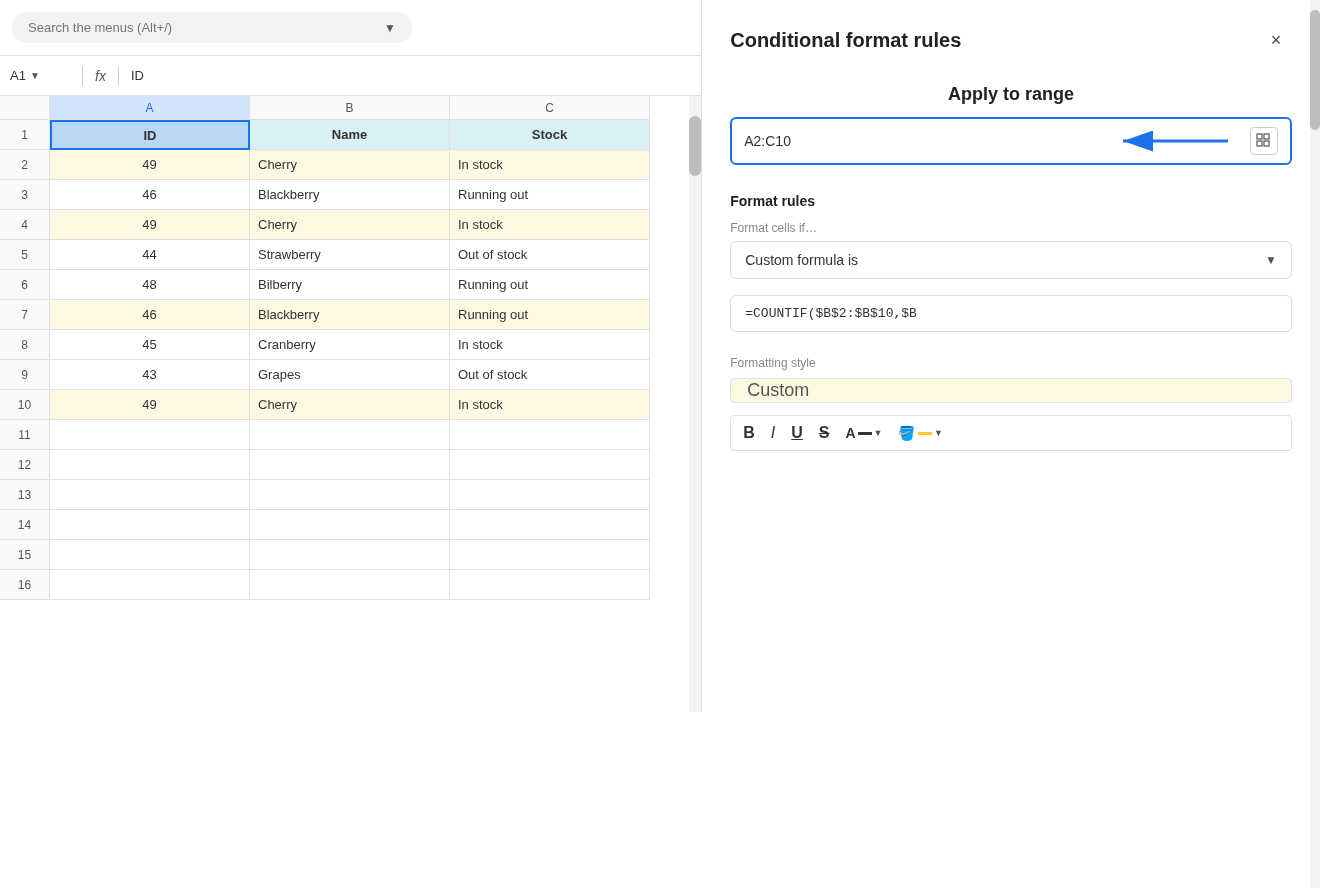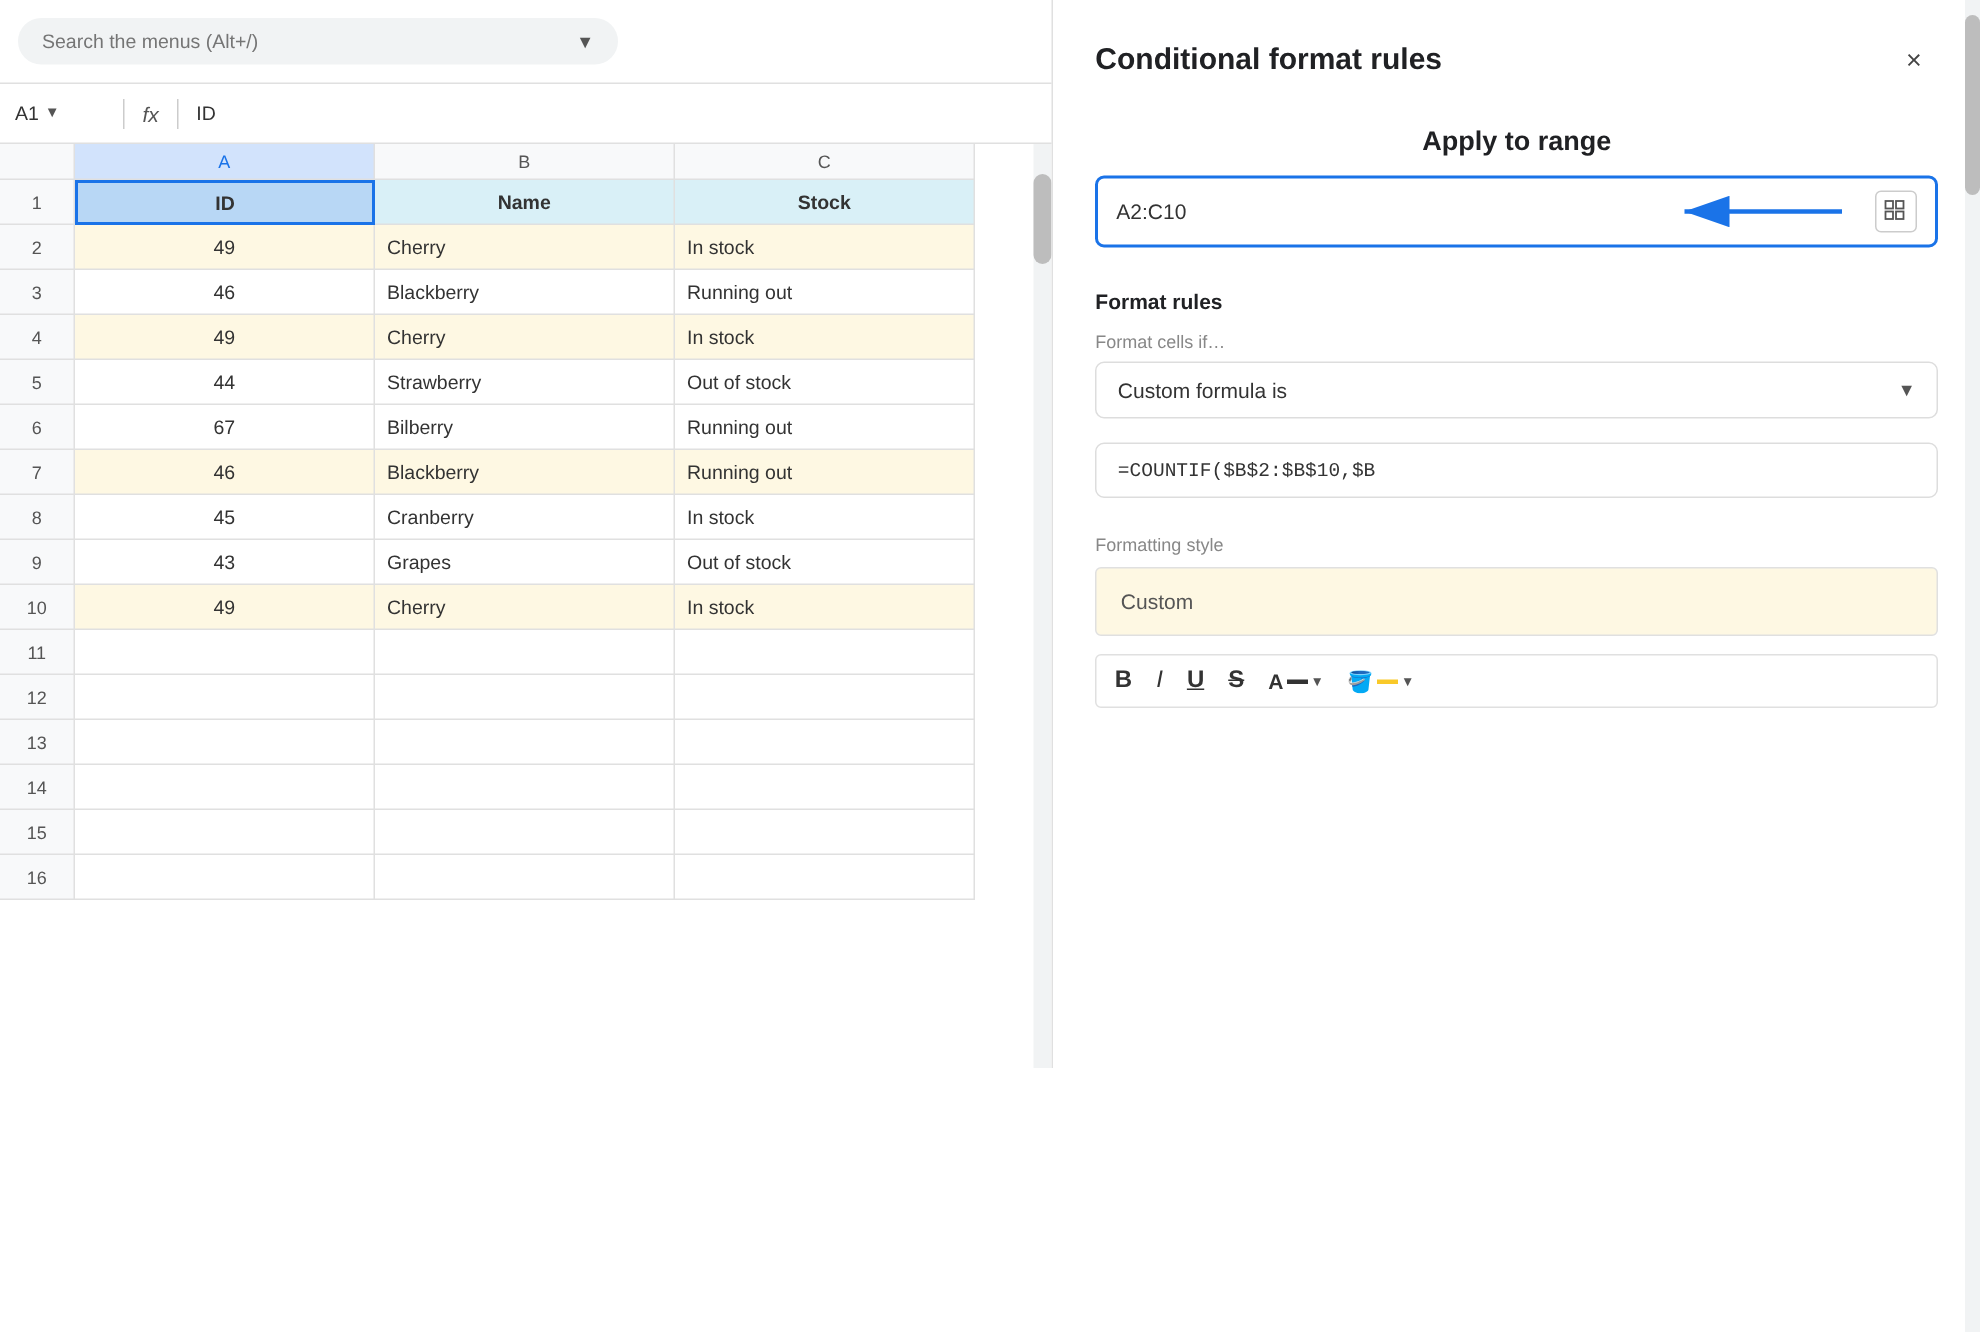--- a/index.html
+++ b/index.html
@@ -313,23 +313,23 @@
     .formatting-style-label {
       font-size: 12px;
       color: #888;
       margin-bottom: 8px;
     }
 
     .custom-style-box {
       background: #fef8e3;
       border: 1px solid #e0e0e0;
       border-radius: 4px;
-      padding: 14px 16px;
+      padding: 1px 16px;
       margin-bottom: 12px;
-      font-size: 14px;
+      font-size: 18px;
       color: #555;
     }
 
     .style-toolbar {
       display: flex;
       align-items: center;
       border: 1px solid #e0e0e0;
       border-radius: 4px;
       padding: 8px 12px;
       gap: 16px;
@@ -438,21 +438,21 @@
       <div class="cell center yellow-bg">49</div>
       <div class="cell yellow-bg">Cherry</div>
       <div class="cell yellow-bg">In stock</div>
 
       <div class="row-num">5</div>
       <div class="cell center">44</div>
       <div class="cell">Strawberry</div>
       <div class="cell">Out of stock</div>
 
       <div class="row-num">6</div>
-      <div class="cell center">67</div>
+      <div class="cell center">48</div>
       <div class="cell">Bilberry</div>
       <div class="cell">Running out</div>
 
       <div class="row-num">7</div>
       <div class="cell center yellow-bg">46</div>
       <div class="cell yellow-bg">Blackberry</div>
       <div class="cell yellow-bg">Running out</div>
 
       <div class="row-num">8</div>
       <div class="cell center">45</div>

